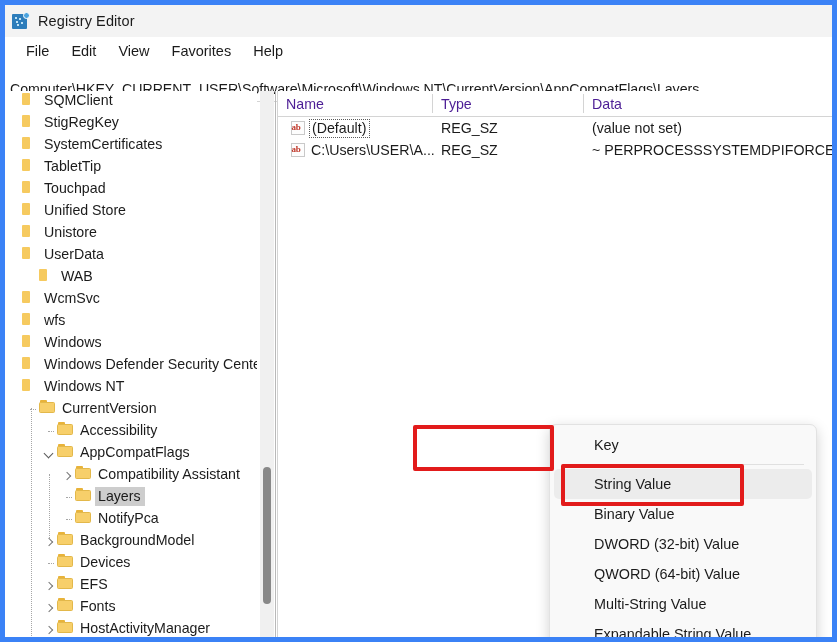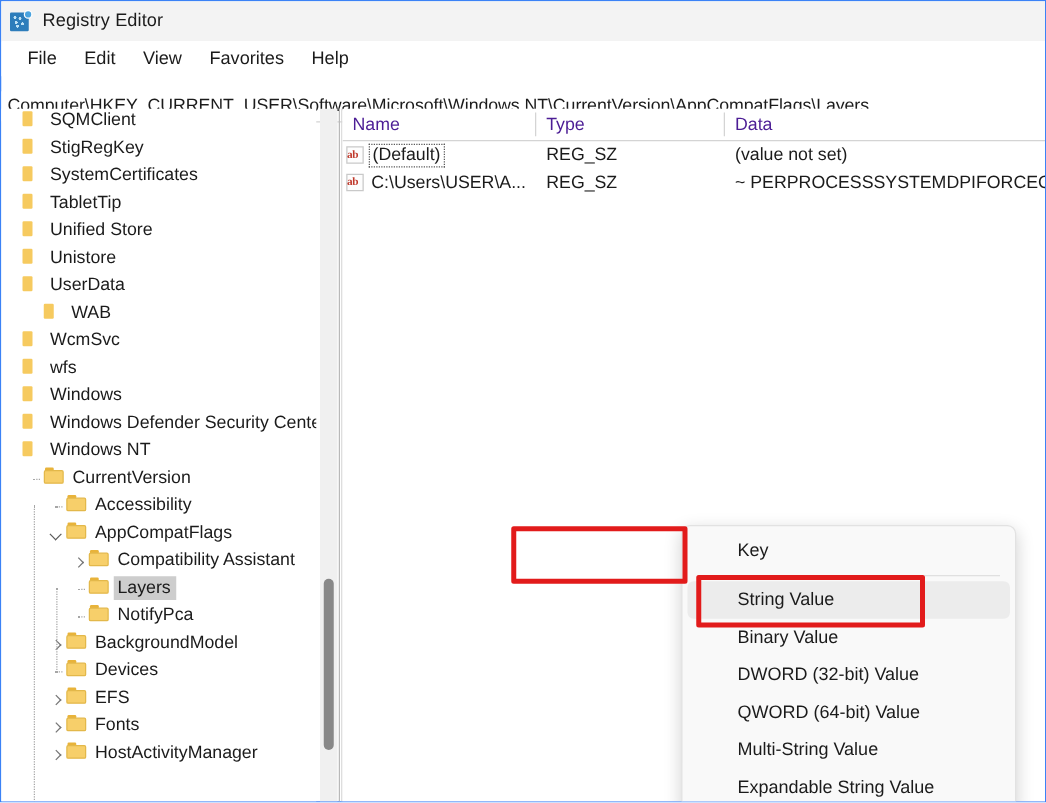--- a/index.html
+++ b/index.html
@@ -10,21 +10,21 @@
   body {
     font-family: "Liberation Sans", sans-serif;
     -webkit-font-smoothing: antialiased;
   }
   #app {
     position: relative;
     width: 837px;
     height: 642px;
     overflow: hidden;
     background: #ffffff;
-    border: 1px solid #3b82f6;
+    border: 5px solid #3b82f6;
     box-sizing: border-box;
   }
 
   
   .titlebar {
     position: absolute;
     left: 0; top: 0;
     width: 837px; height: 32px;
     background: #f3f3f3;
     display: flex;
@@ -267,21 +267,21 @@
     height: 19px;
     background: #d4d4d4;
   }
   .list-row {
     position: relative;
     height: 22px;
     cursor: default;
   }
   .lr-name {
     position: absolute;
-    left: 2px; top: 0;
+    left: 12px; top: 0;
     height: 22px;
     display: flex;
     align-items: center;
     justify-content: center;
   }
   .lr-name .focusbox {
     border: 1px dotted #5a5a5a;
     padding: 0 3px 1px 2px;
     margin-left: 1px;
   }
@@ -442,20 +442,25 @@
       </div>
       <div class="tree-row" style="padding-left: 0px;">
         <div class="tw-expander"></div>
         <div class="fld slim"></div>
         <span class="t-label">SystemCertificates</span>
       </div>
       <div class="tree-row" style="padding-left: 0px;">
         <div class="tw-expander"></div>
         <div class="fld slim"></div>
         <span class="t-label">TabletTip</span>
+      </div>
+      <div class="tree-row" style="padding-left: 0px;">
+        <div class="tw-expander"></div>
+        <div class="fld slim"></div>
+        <span class="t-label">Touchpad</span>
       </div>
       <div class="tree-row" style="padding-left: 0px;">
         <div class="tw-expander"></div>
         <div class="fld slim"></div>
         <span class="t-label">Unified Store</span>
       </div>
       <div class="tree-row" style="padding-left: 0px;">
         <div class="tw-expander"></div>
         <div class="fld slim"></div>
         <span class="t-label">Unistore</span>

